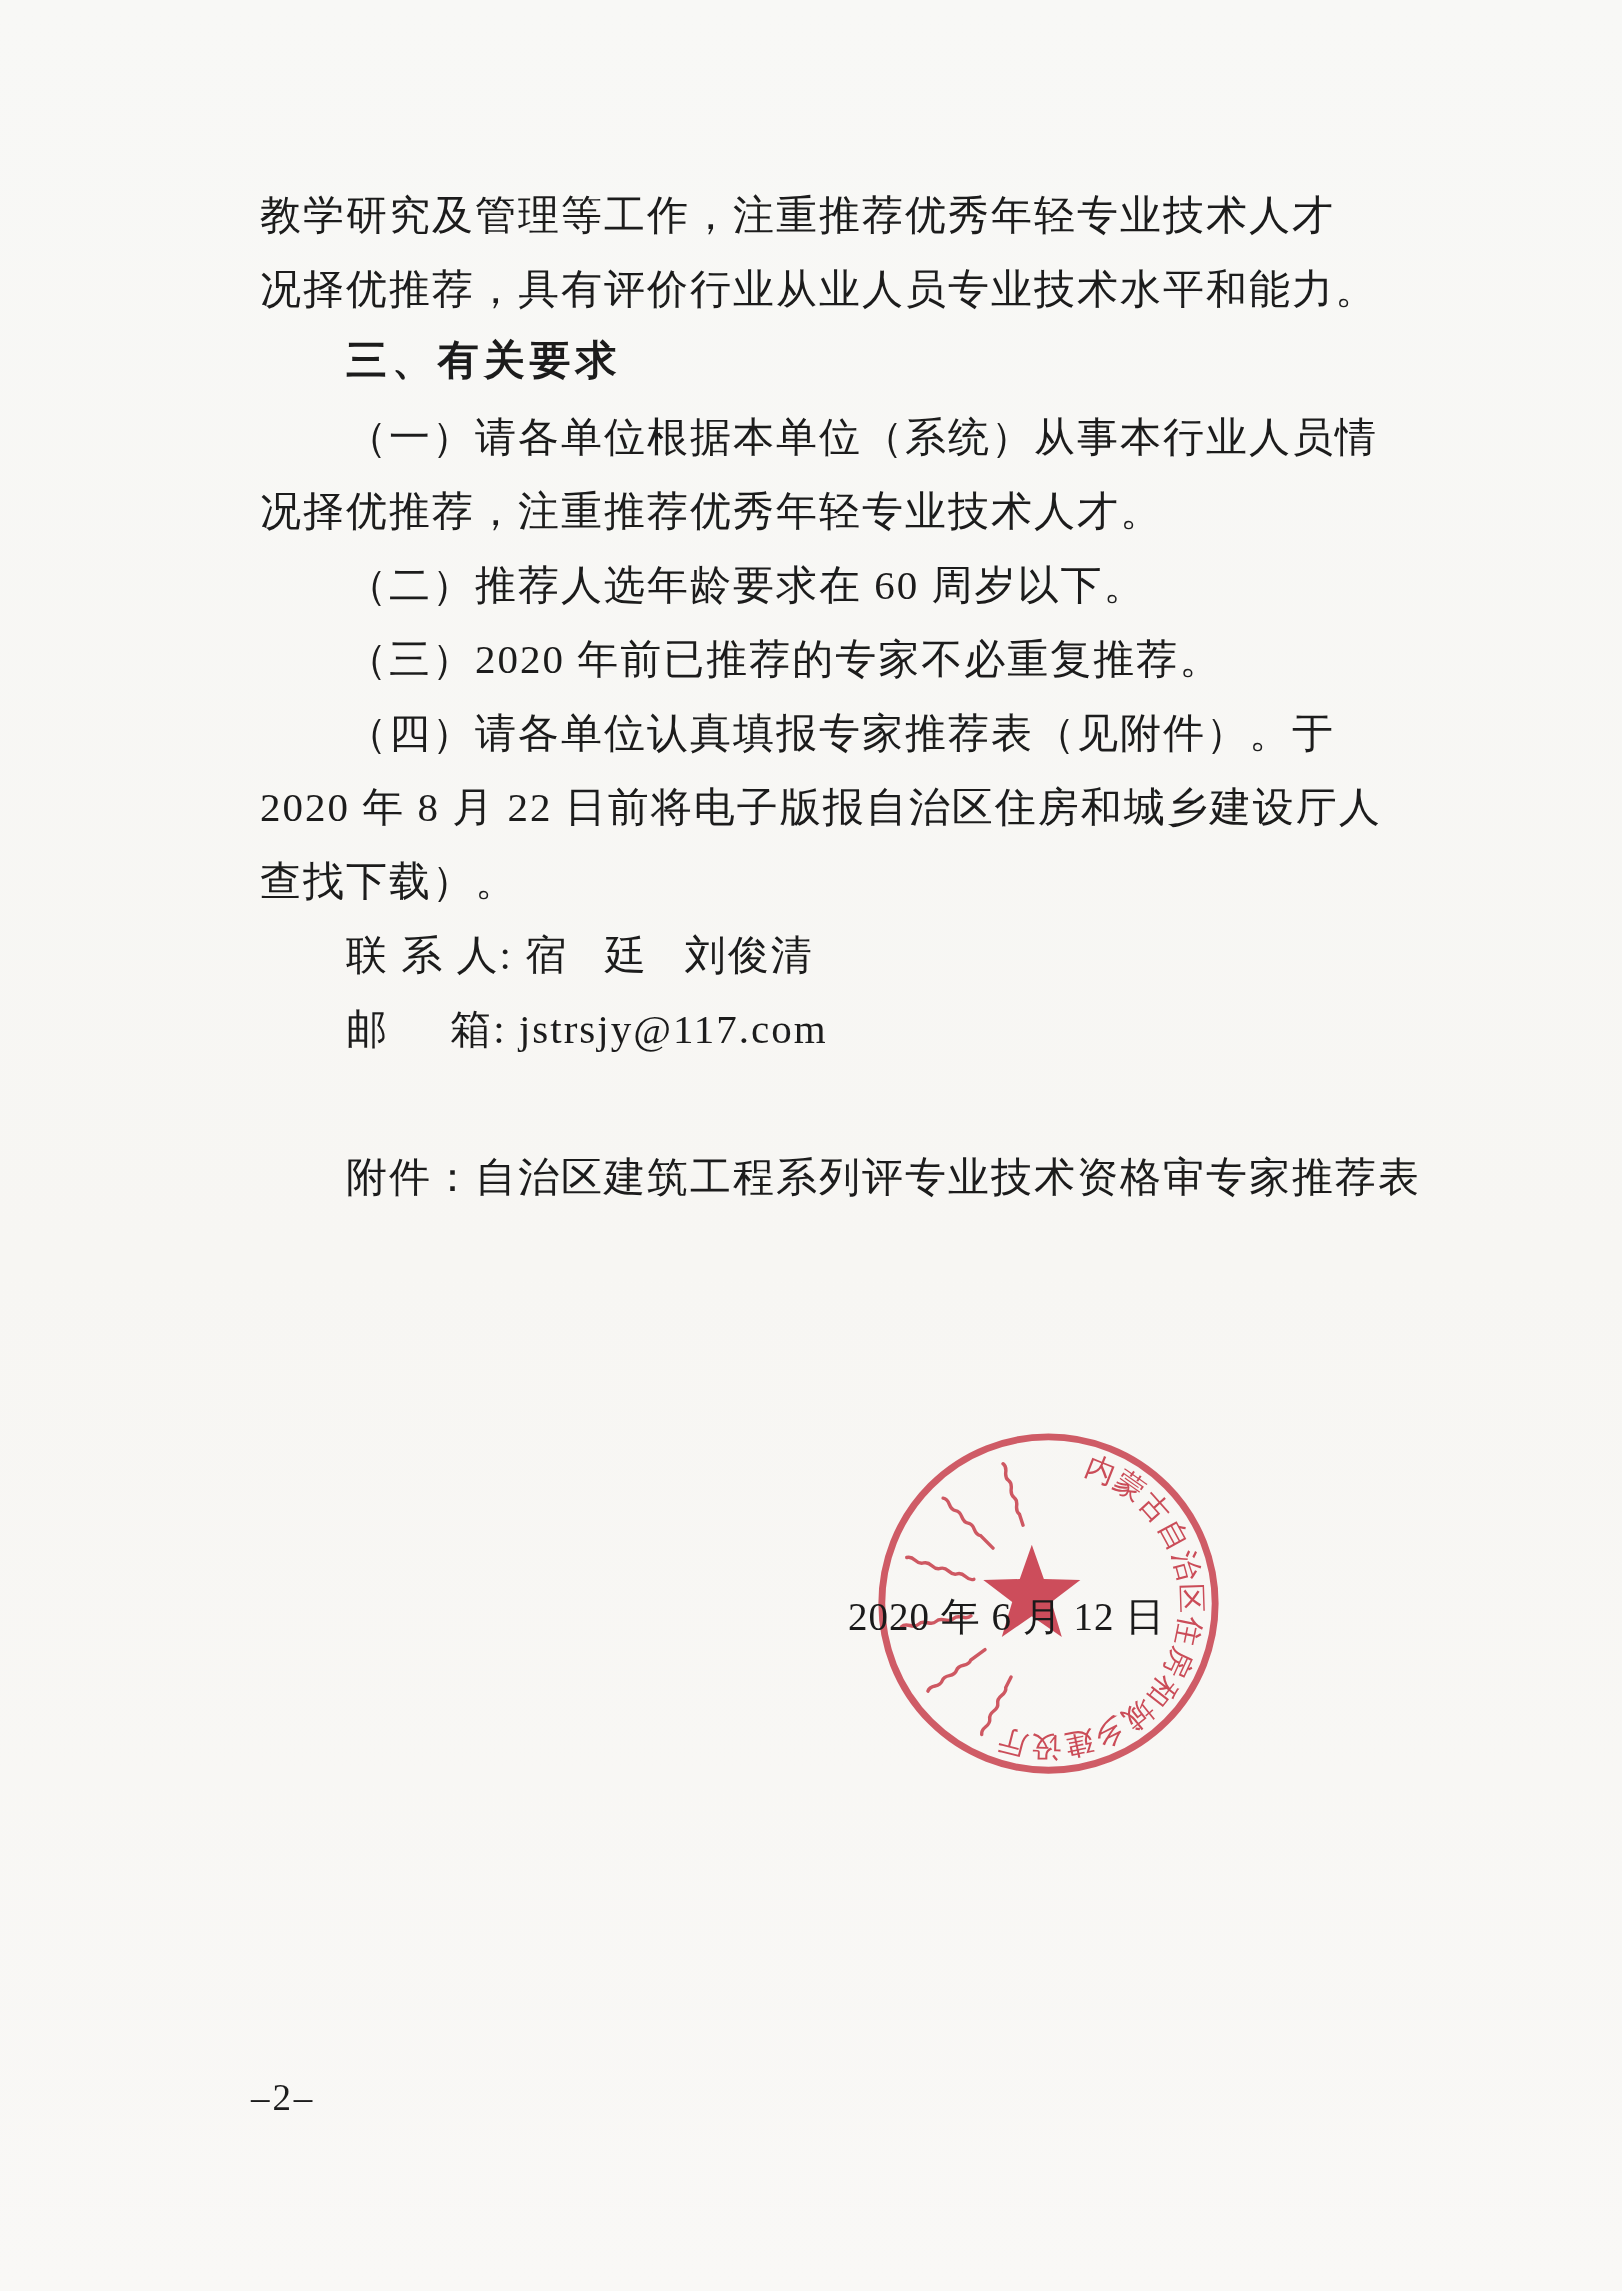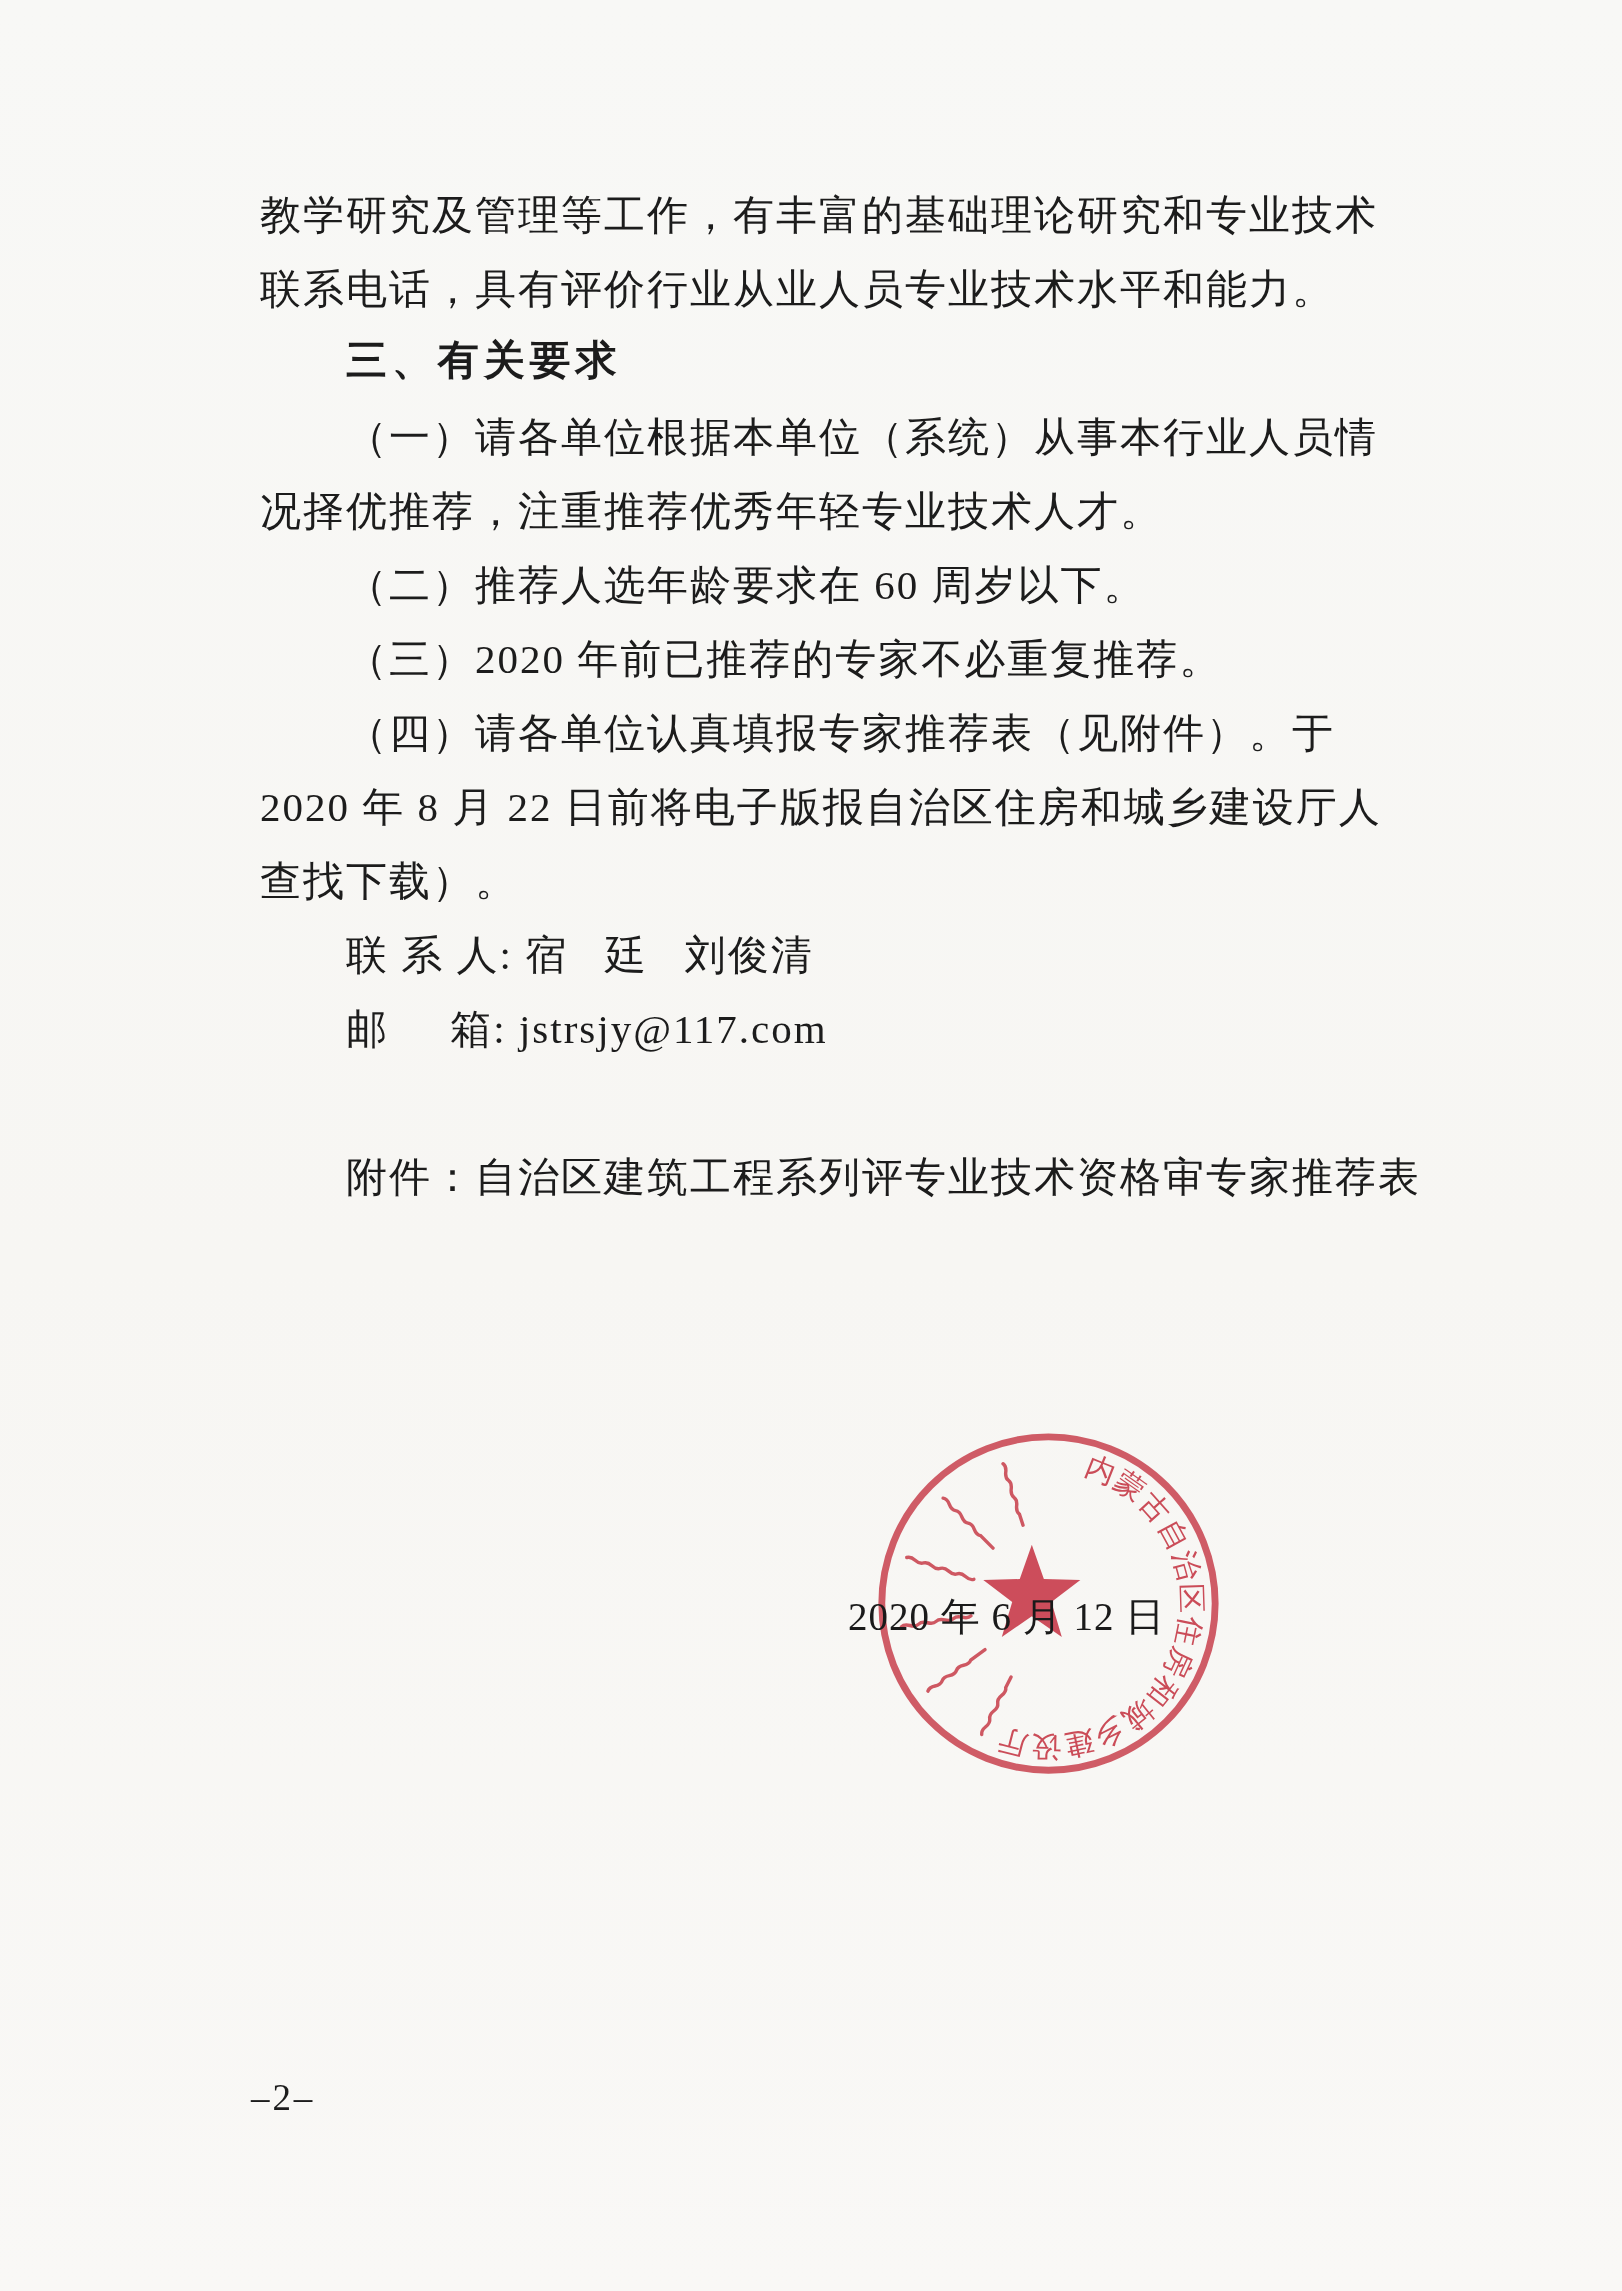--- a/index.html
+++ b/index.html
@@ -68,22 +68,22 @@
     letter-spacing:2.9px;
     color:#1c1c1c;
   }
 </style>
 </head>
 <body>
 
 <div class="paper">
 
   <div class="textblock">
-    <div class="line">教学研究及管理等工作，有丰富的基础理论研究和专业技术</div>
-    <div class="line">联系电话，具有评价行业从业人员专业技术水平和能力。</div>
+    <div class="line">教学研究及管理等工作，注重推荐优秀年轻专业技术人才</div>
+    <div class="line">况择优推荐，具有评价行业从业人员专业技术水平和能力。</div>
     <div class="line indent heading">三、有关要求</div>
     <div class="line indent">（一）请各单位根据本单位（系统）从事本行业人员情</div>
     <div class="line">况择优推荐，注重推荐优秀年轻专业技术人才。</div>
     <div class="line indent">（二）推荐人选年龄要求在 60 周岁以下。</div>
     <div class="line indent">（三）2020 年前已推荐的专家不必重复推荐。</div>
     <div class="line indent">（四）请各单位认真填报专家推荐表（见附件）。于</div>
     <div class="line">2020 年 8 月 22 日前将电子版报自治区住房和城乡建设厅人</div>
     <div class="line">查找下载）。</div>
     <div class="line indent">联 系 人: 宿   廷   刘俊清</div>
     <div class="line indent">邮     箱: jstrsjy@117.com</div>

